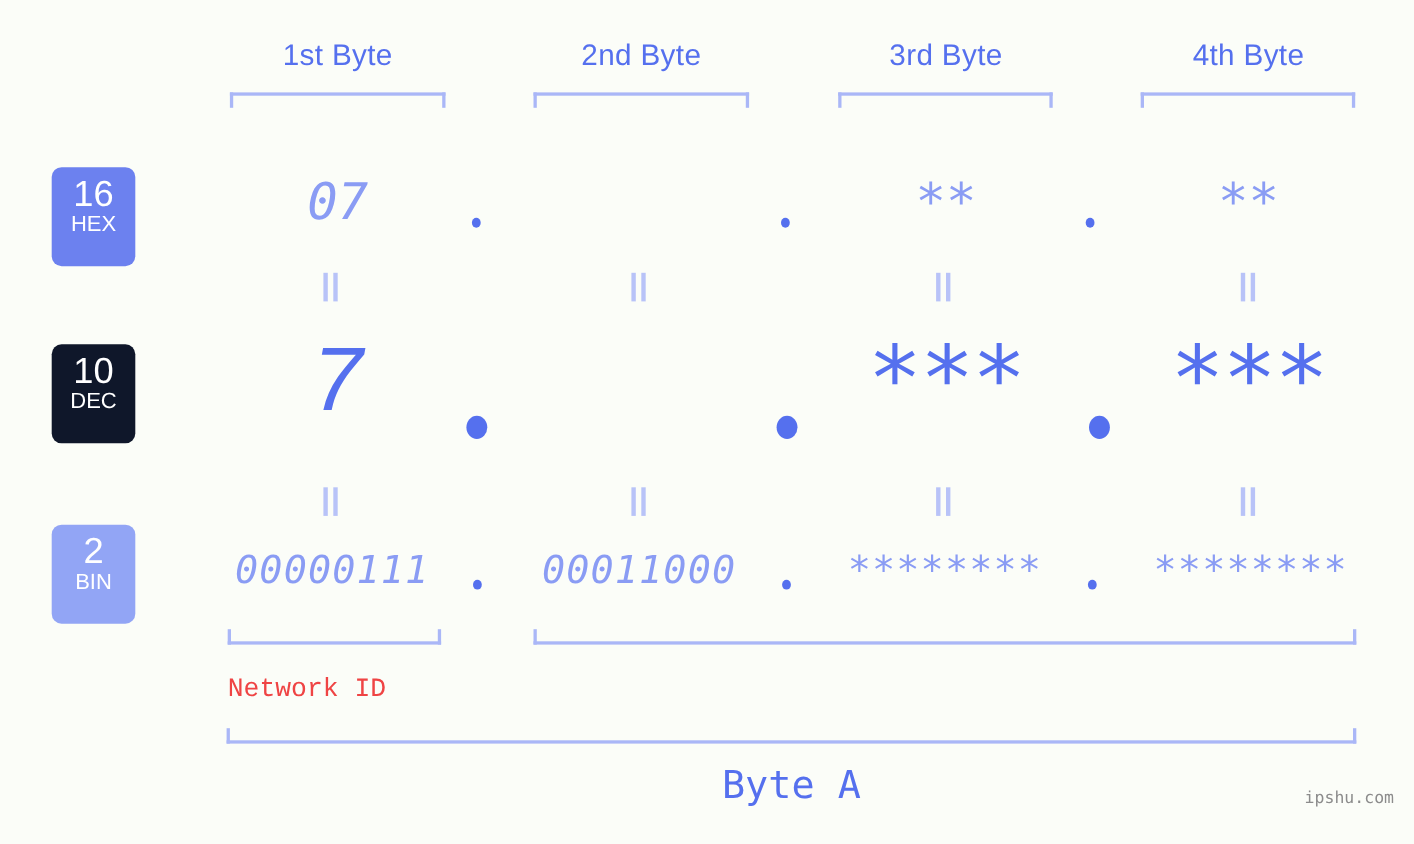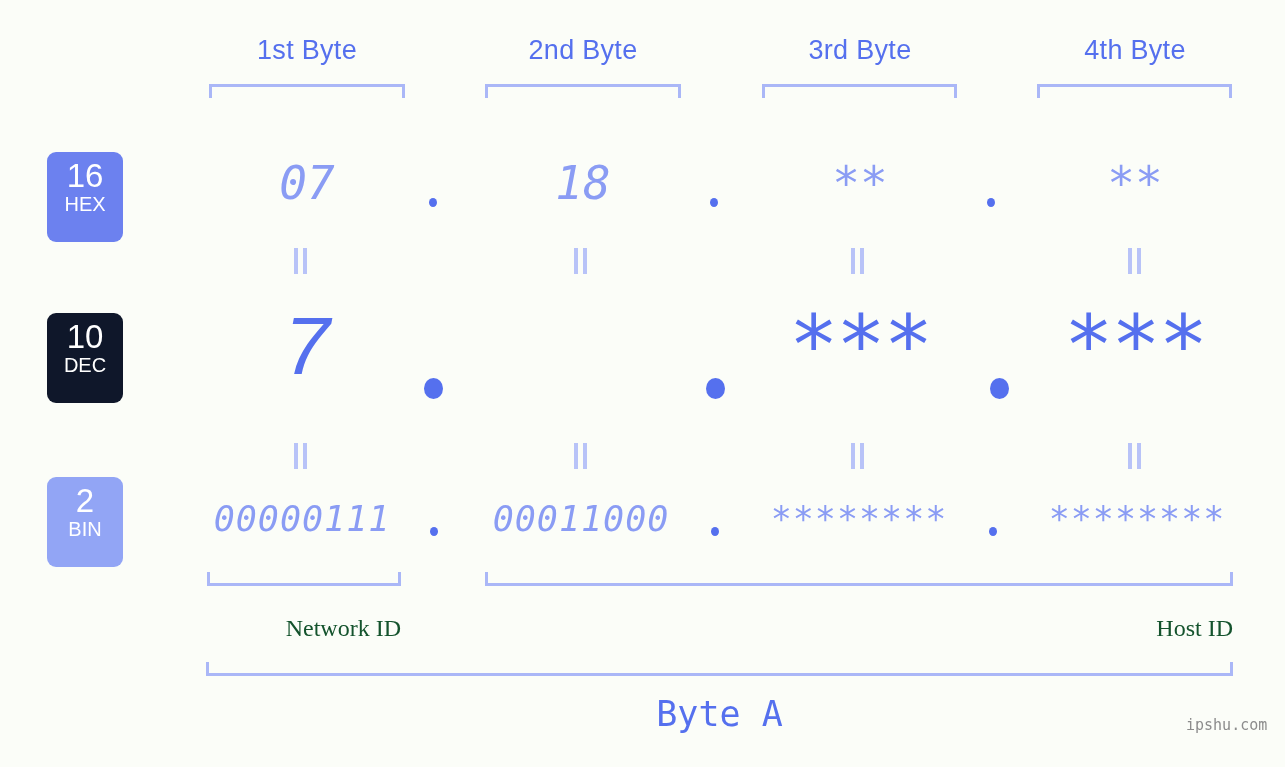--- a/index.html
+++ b/index.html
@@ -128,24 +128,24 @@
     height: 26px;
     background: #b8c3f8;
     display: block;
   }
   .eqmark i.a { left: 0; }
   .eqmark i.b { left: 9px; }
 
   
   .section-label {
     position: absolute;
-    text-align: right;
-    color: #14532d;
+    text-align: left;
+    color: #ef4444;
     font-size: 24px;
-    font-family: Liberation Serif, serif;
+    font-family: Liberation Mono, monospace;
     white-space: nowrap;
     line-height: 1;
     letter-spacing: 0px;
   }
   .class-label {
     position: absolute;
     text-align: center;
     color: #5570ee;
     font-size: 35px;
     font-family: "DejaVu Sans Mono", monospace;
@@ -193,23 +193,20 @@
     <span class="lbl">DEC</span>
   </div>
   <div class="badge" style="left:47px; top:477px; height:90px; background:#92a5f5;">
     <span class="num">2</span>
     <span class="lbl">BIN</span>
   </div>
 
   <div class="cell hex-cell" style="left:209px; top:160px; width:196px;">
     <span>07</span>
   </div>
-  <div class="cell hex-cell" style="left:485px; top:160px; width:196px;">
-    <span>18</span>
-  </div>
   <div class="cell hex-cell" style="left:762px; top:160px; width:196px;">
     <span>**</span>
   </div>
   <div class="cell hex-cell" style="left:1037px; top:160px; width:196px;">
     <span>**</span>
   </div>
   <div class="dot dot-sm" style="left:429px; top:198px;"></div>
   <div class="dot dot-sm" style="left:710px; top:198px;"></div>
   <div class="dot dot-sm" style="left:987px; top:198px;"></div>
 
@@ -275,23 +272,20 @@
   <div class="dot dot-md" style="left:430px; top:527px;"></div>
   <div class="dot dot-md" style="left:711px; top:527px;"></div>
   <div class="dot dot-md" style="left:989px; top:527px;"></div>
 
   <div class="bracket-up" style="left:207px; top:572px; width:194px;"></div>
   <div class="bracket-up" style="left:485px; top:572px; width:748px;"></div>
 
   <div class="section-label" style="left:207px; top:616px; width:194px;">
     <span>Network ID</span>
   </div>
-  <div class="section-label" style="left:485px; top:616px; width:748px;">
-    <span>Host ID</span>
-  </div>
 
   <div class="bracket-up" style="left:206px; top:662px; width:1027px;"></div>
   <div class="class-label" style="left:206px; top:697px; width:1027px;">
     <span>Byte A</span>
   </div>
 
   <div class="watermark" style="left:1186px; top:718px;">
     <span>ipshu.com</span>
   </div>
 

